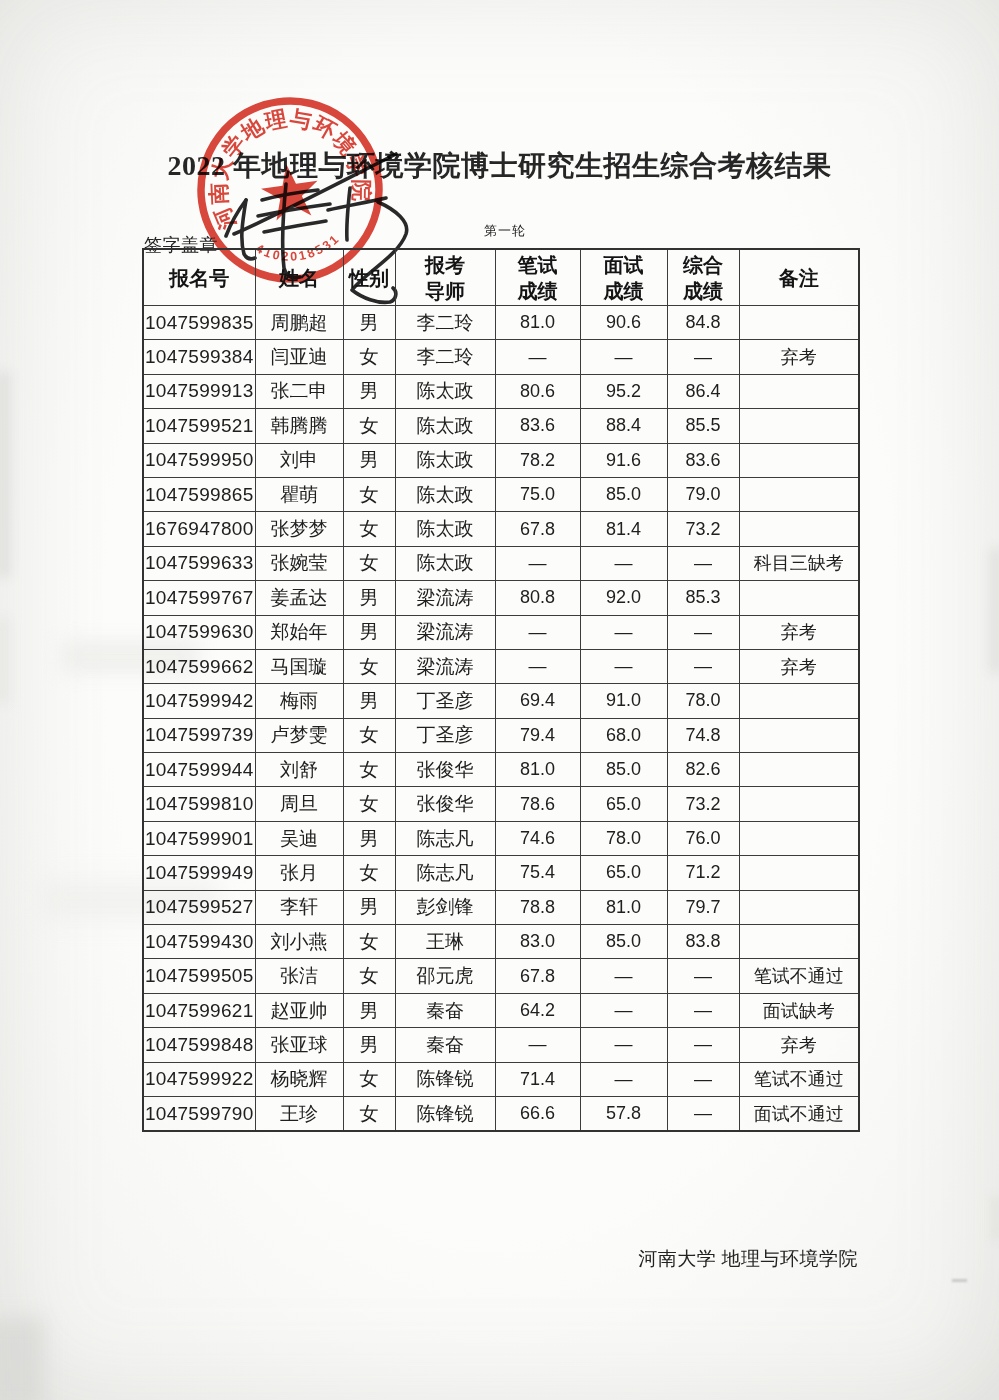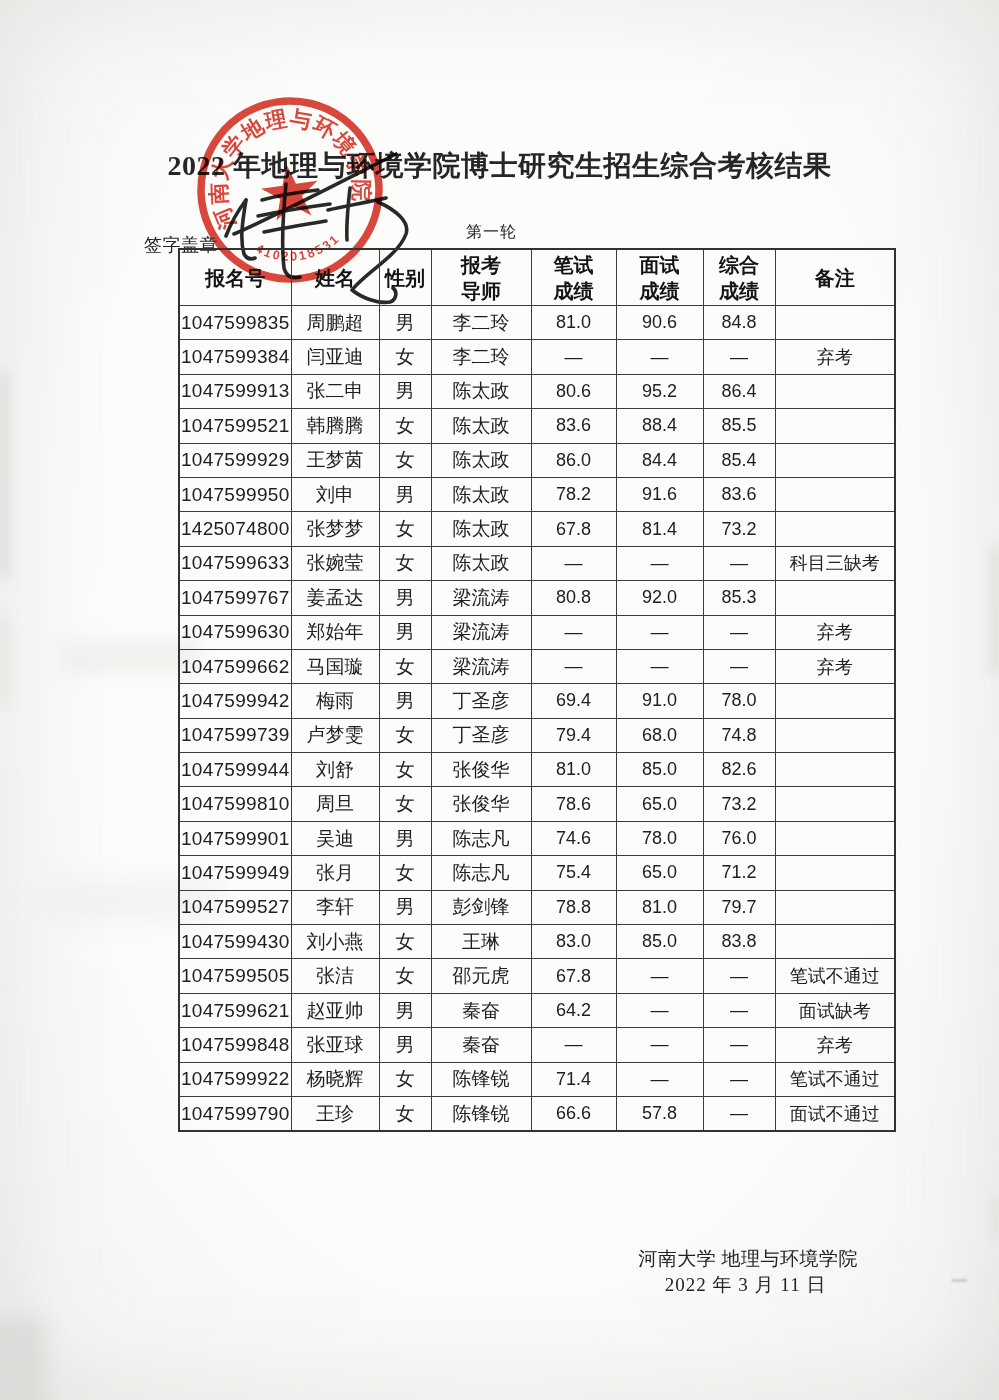--- a/index.html
+++ b/index.html
@@ -30,37 +30,37 @@
     font-family:"Liberation Serif", serif;
     font-size:28px;font-weight:600;letter-spacing:.5px;color:#262626;
   }
   .sign-label{
     position:absolute;left:144px;top:221px;
     font-size:18px;color:#232323;letter-spacing:.5px;
     font-family:"Liberation Serif", serif;
     margin-top:12px;
   }
   .round-label{
-    position:absolute;left:466px;top:222px;
-    font-size:16px;color:#232323;letter-spacing:1px;
+    position:absolute;left:484px;top:222px;
+    font-size:13px;color:#232323;letter-spacing:1px;
     font-family:"Liberation Serif", serif;
   }
 
   .seal{
     position:absolute;left:190px;top:90px;width:200px;height:200px;
     transform:rotate(-8deg);
     mix-blend-mode:multiply;opacity:.93;
   }
   .signature{
     position:absolute;left:208px;top:138px;width:218px;height:188px;
     mix-blend-mode:multiply;opacity:.92;
   }
 
   .tbl{position:absolute;left:142px;top:248px;width:717px;}
-  table{border-collapse:collapse;table-layout:fixed;width:716px;background:transparent;margin-left:36px;}
+  table{border-collapse:collapse;table-layout:fixed;width:716px;background:transparent;}
   col.c1{width:112px;}col.c2{width:88px;}col.c3{width:52px;}col.c4{width:100px;}
   col.c5{width:85px;}col.c6{width:87px;}col.c7{width:72px;}col.c8{width:120px;}
   th,td{
     border:1.6px solid #3c3c3c;
     text-align:center;vertical-align:middle;
     padding:0;overflow:hidden;color:#202020;
   }
   table{border:2.4px solid #323232;}
   thead th{
     height:55px;font-size:20px;font-weight:700;line-height:1.3;
@@ -188,41 +188,41 @@
             <td class="col-id">1047599521</td>
             <td class="col-name">韩腾腾</td>
             <td class="col-gender">女</td>
             <td class="col-supervisor">陈太政</td>
             <td class="col-written">83.6</td>
             <td class="col-interview">88.4</td>
             <td class="col-overall">85.5</td>
             <td class="col-remark"></td>
           </tr>
           <tr>
-            <td class="col-id">1047599929</td>
-            <td class="col-name">王梦茵</td>
-            <td class="col-gender">女</td>
-            <td class="col-supervisor">陈太政</td>
-            <td class="col-written">86.0</td>
-            <td class="col-interview">84.4</td>
-            <td class="col-overall">85.4</td>
-            <td class="col-remark"></td>
-          </tr>
-          <tr>
             <td class="col-id">1047599950</td>
             <td class="col-name">刘申</td>
             <td class="col-gender">男</td>
             <td class="col-supervisor">陈太政</td>
             <td class="col-written">78.2</td>
             <td class="col-interview">91.6</td>
             <td class="col-overall">83.6</td>
             <td class="col-remark"></td>
           </tr>
           <tr>
-            <td class="col-id">1425074800</td>
+            <td class="col-id">1047599865</td>
+            <td class="col-name">瞿萌</td>
+            <td class="col-gender">女</td>
+            <td class="col-supervisor">陈太政</td>
+            <td class="col-written">75.0</td>
+            <td class="col-interview">85.0</td>
+            <td class="col-overall">79.0</td>
+            <td class="col-remark"></td>
+          </tr>
+          <tr>
+            <td class="col-id">1676947800</td>
             <td class="col-name">张梦梦</td>
             <td class="col-gender">女</td>
             <td class="col-supervisor">陈太政</td>
             <td class="col-written">67.8</td>
             <td class="col-interview">81.4</td>
             <td class="col-overall">73.2</td>
             <td class="col-remark"></td>
           </tr>
           <tr>
             <td class="col-id">1047599633</td>
@@ -393,16 +393,15 @@
             <td class="col-interview">57.8</td>
             <td class="col-overall">—</td>
             <td class="col-remark">面试不通过</td>
           </tr>
         </tbody>
     </table>
   </div>
 
   <div class="footer">
     <div class="org">河南大学 地理与环境学院</div>
-    <div class="date">2022 年 3 月 11 日</div>
   </div>
 
 </div>
 
 </body></html>

